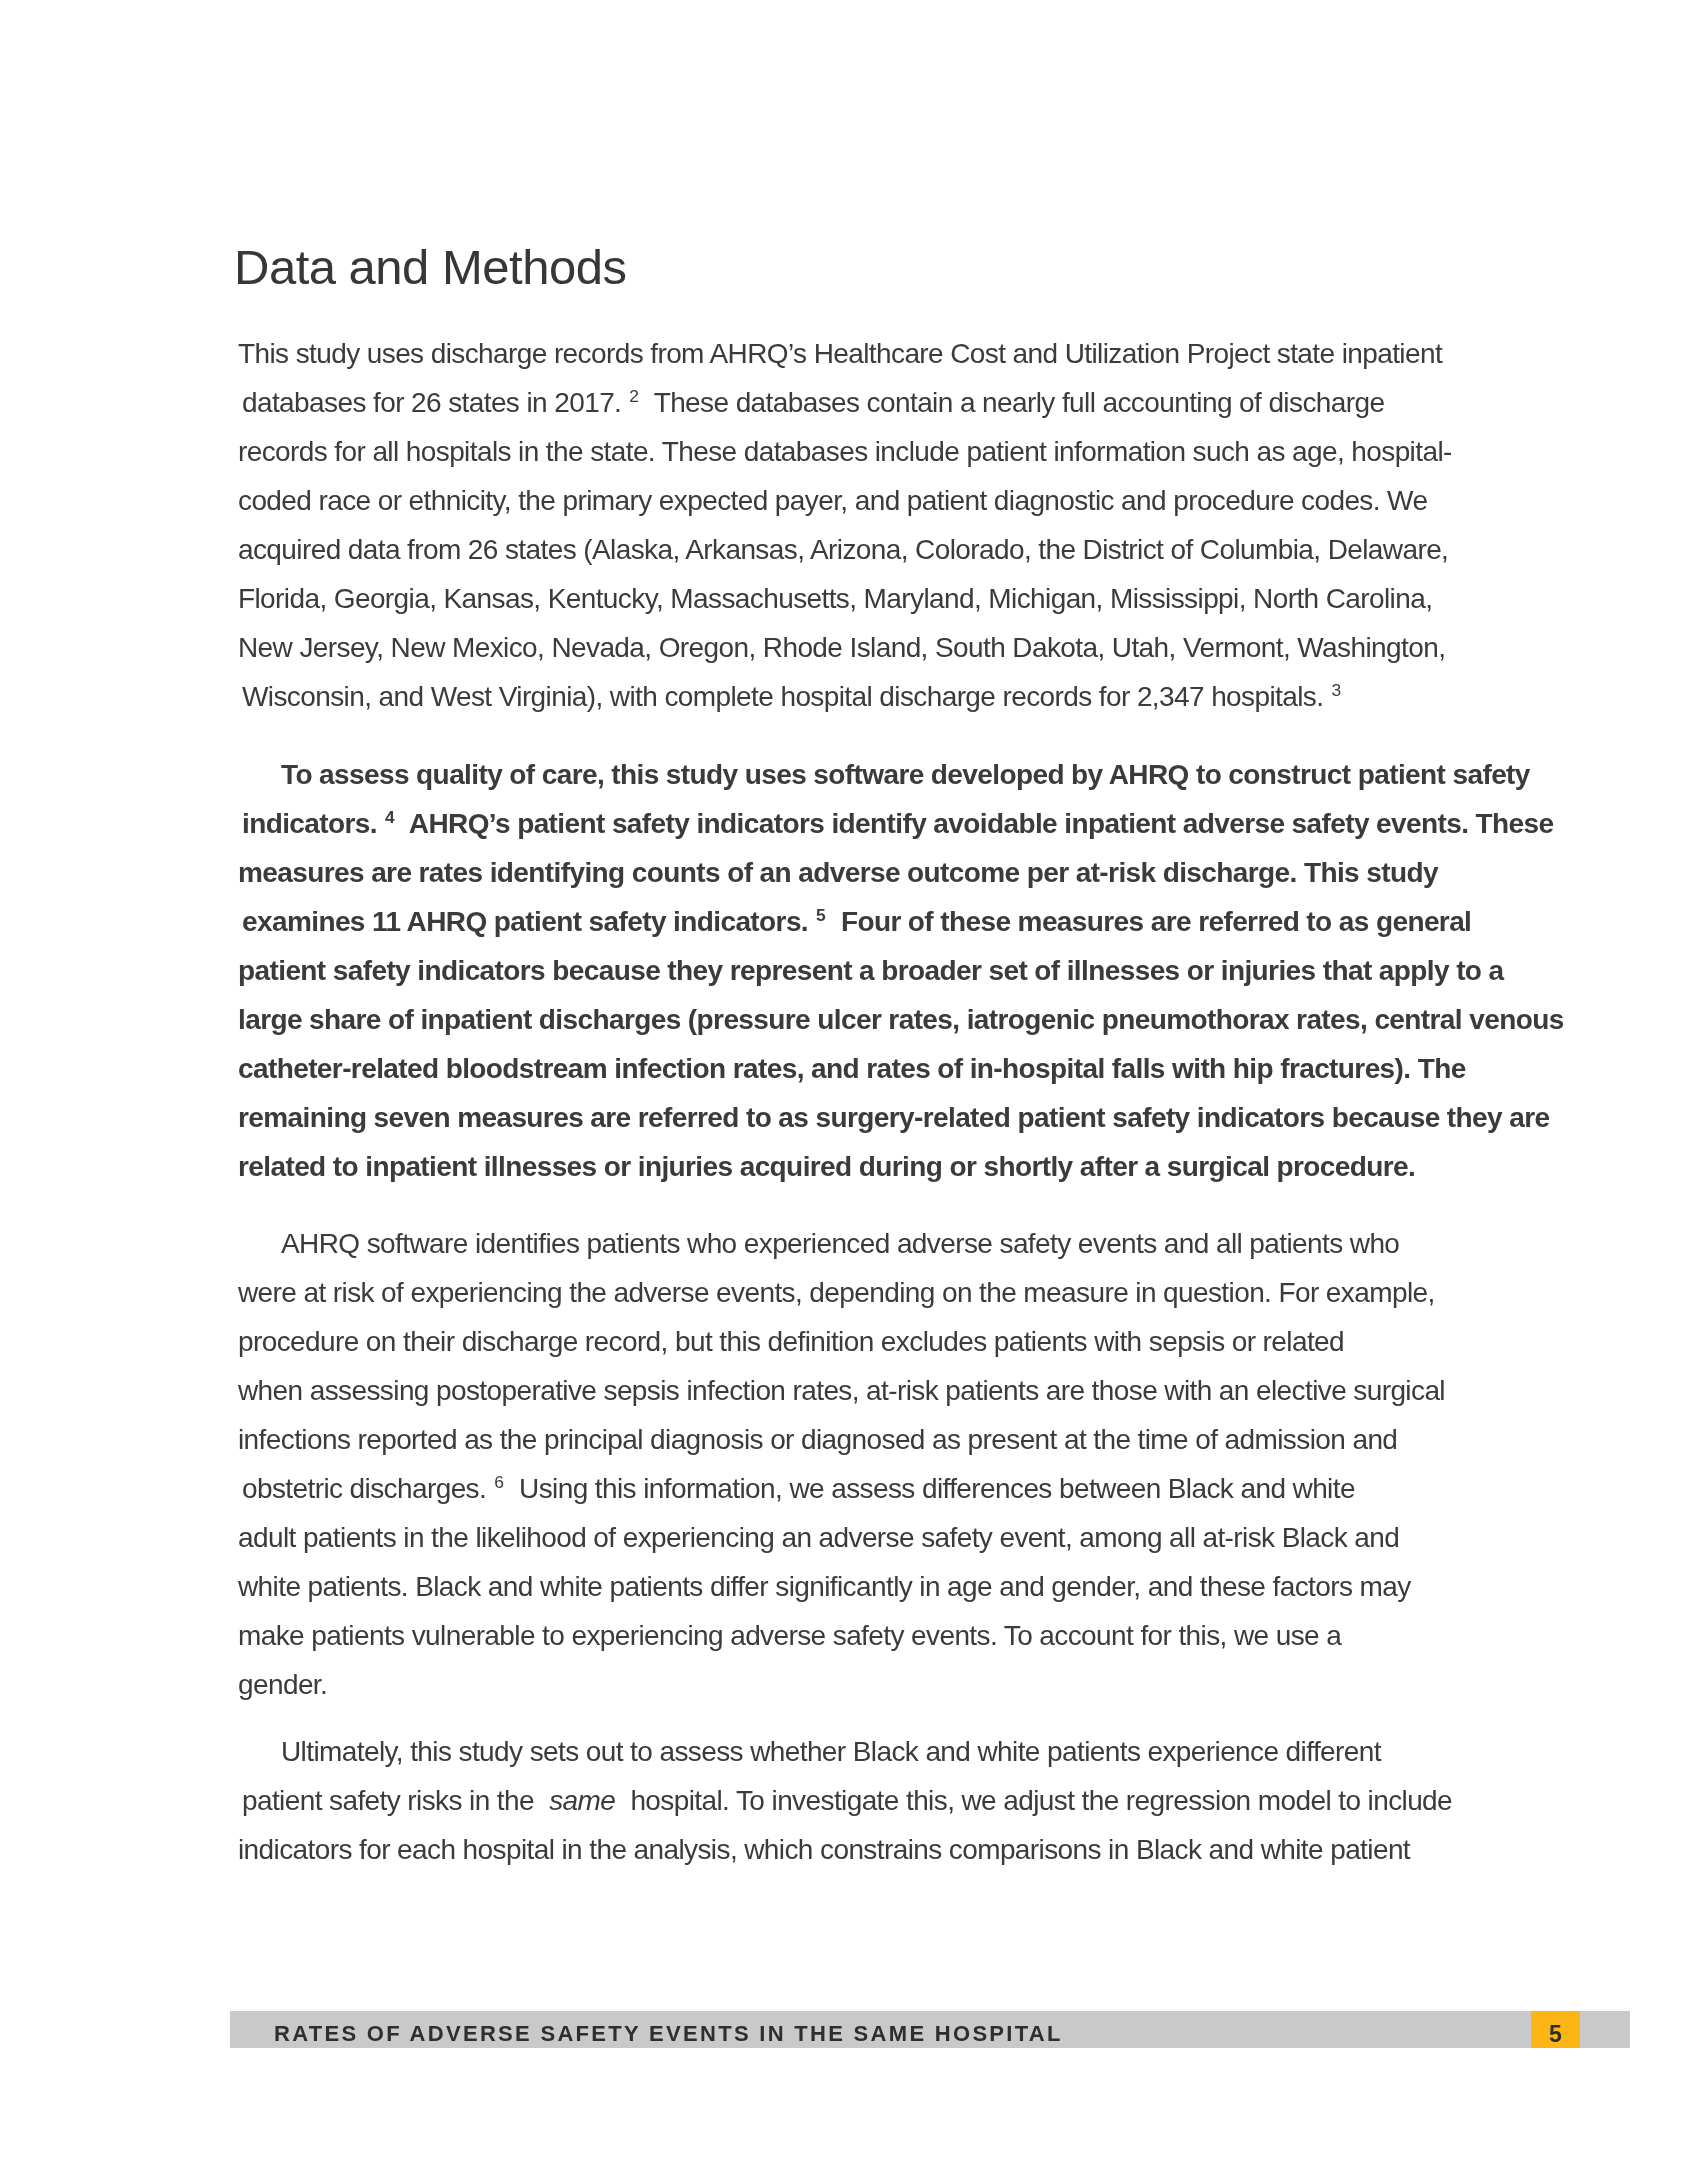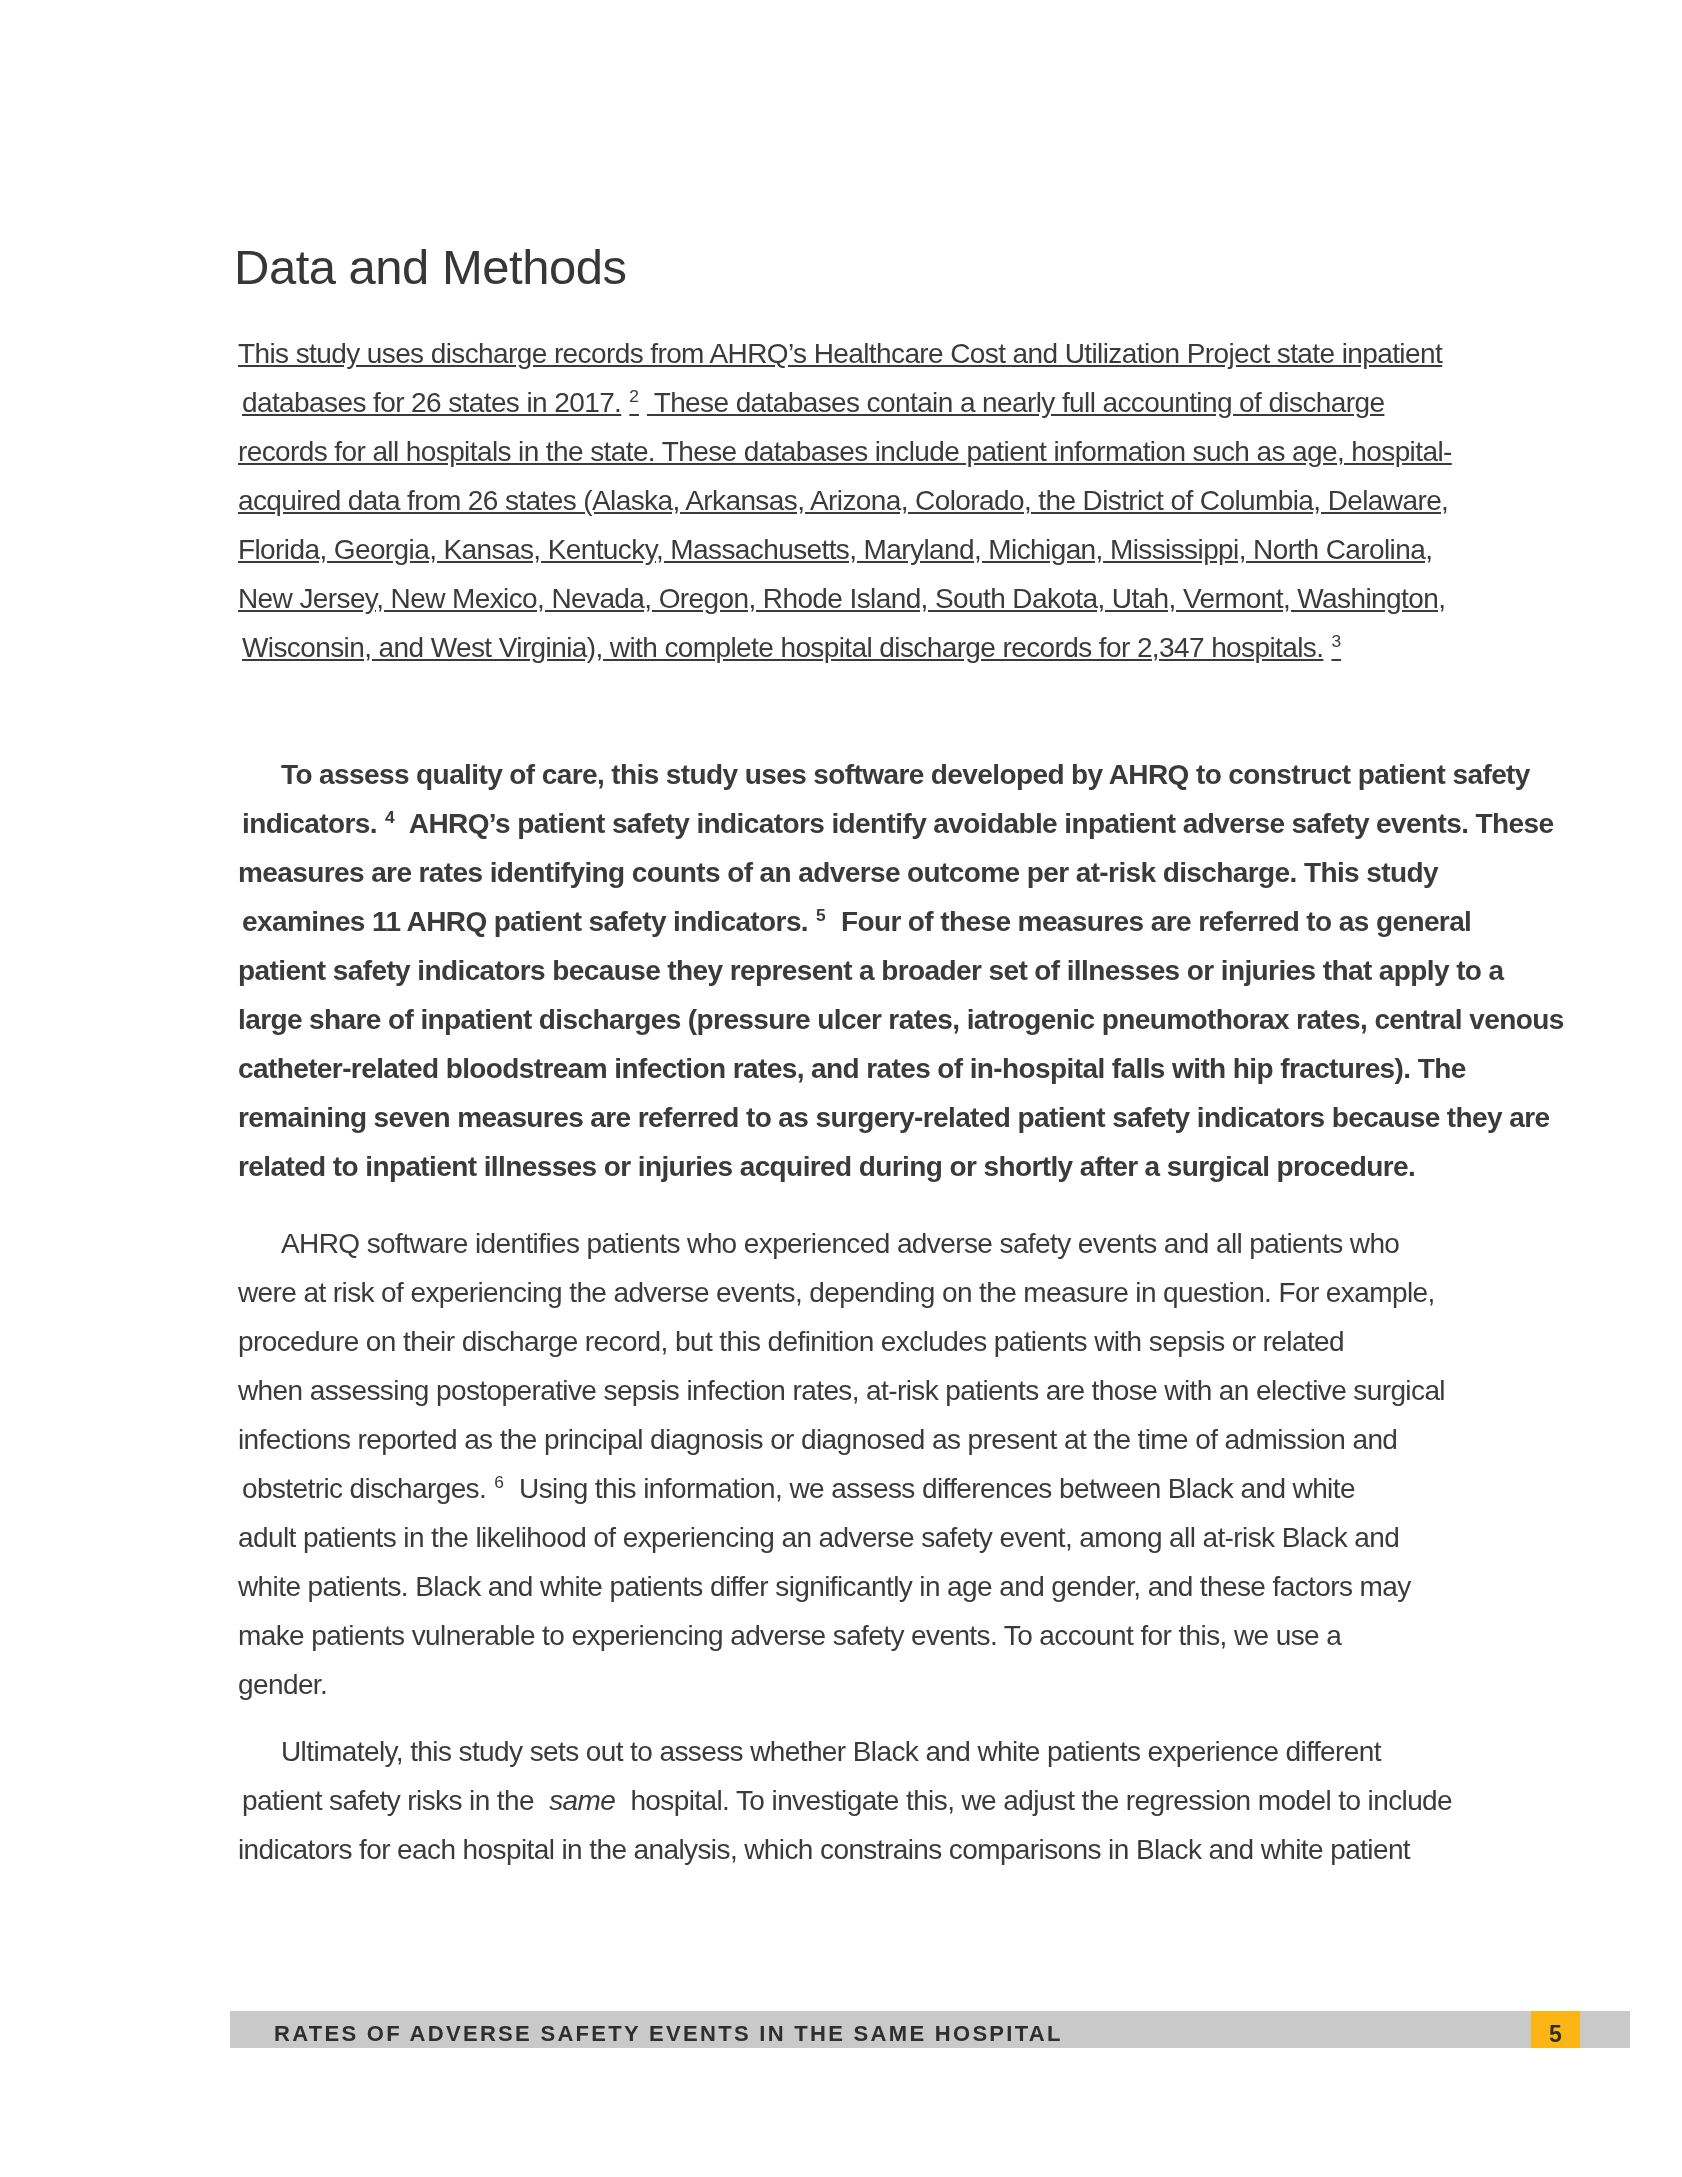--- a/index.html
+++ b/index.html
@@ -39,21 +39,21 @@
   }
   .para .line { height: 49px; }
   .para .line.indent { padding-left: 47px; }
   .para sup {
     font-size: 0.62em;
     vertical-align: super;
     line-height: 0;
     letter-spacing: 0;
   }
   .para em { font-style: italic; }
-  #para-1 { top: 313px; text-decoration: underline; }
+  #para-1 { top: 313px; }
   #para-2 { top: 734px; font-weight: bold; }
   #para-3 { top: 1203px; }
   #para-4 { top: 1711px; }
   .footer-bar {
     position: absolute;
     left: 222px;
     top: 2003px;
     width: 1400px;
     height: 37px;
     background: #c9c9c9;
@@ -88,20 +88,21 @@
 <body>
 
 <main class="page">
 
   <h1 class="section-title">Data and Methods</h1>
 
   <section class="para" id="para-1">
     <div class="line">This study uses discharge records from AHRQ’s Healthcare Cost and Utilization Project state inpatient</div>
     <div class="line"><span>databases for 26 states in 2017.</span><sup>2</sup><span> These databases contain a nearly full accounting of discharge</span></div>
     <div class="line">records for all hospitals in the state. These databases include patient information such as age, hospital-</div>
+    <div class="line">coded race or ethnicity, the primary expected payer, and patient diagnostic and procedure codes. We</div>
     <div class="line">acquired data from 26 states (Alaska, Arkansas, Arizona, Colorado, the District of Columbia, Delaware,</div>
     <div class="line">Florida, Georgia, Kansas, Kentucky, Massachusetts, Maryland, Michigan, Mississippi, North Carolina,</div>
     <div class="line">New Jersey, New Mexico, Nevada, Oregon, Rhode Island, South Dakota, Utah, Vermont, Washington,</div>
     <div class="line"><span>Wisconsin, and West Virginia), with complete hospital discharge records for 2,347 hospitals.</span><sup>3</sup></div>
   </section>
 
   <section class="para" id="para-2">
     <div class="line indent">To assess quality of care, this study uses software developed by AHRQ to construct patient safety</div>
     <div class="line"><span>indicators.</span><sup>4</sup><span> AHRQ’s patient safety indicators identify avoidable inpatient adverse safety events. These</span></div>
     <div class="line">measures are rates identifying counts of an adverse outcome per at-risk discharge. This study</div>

